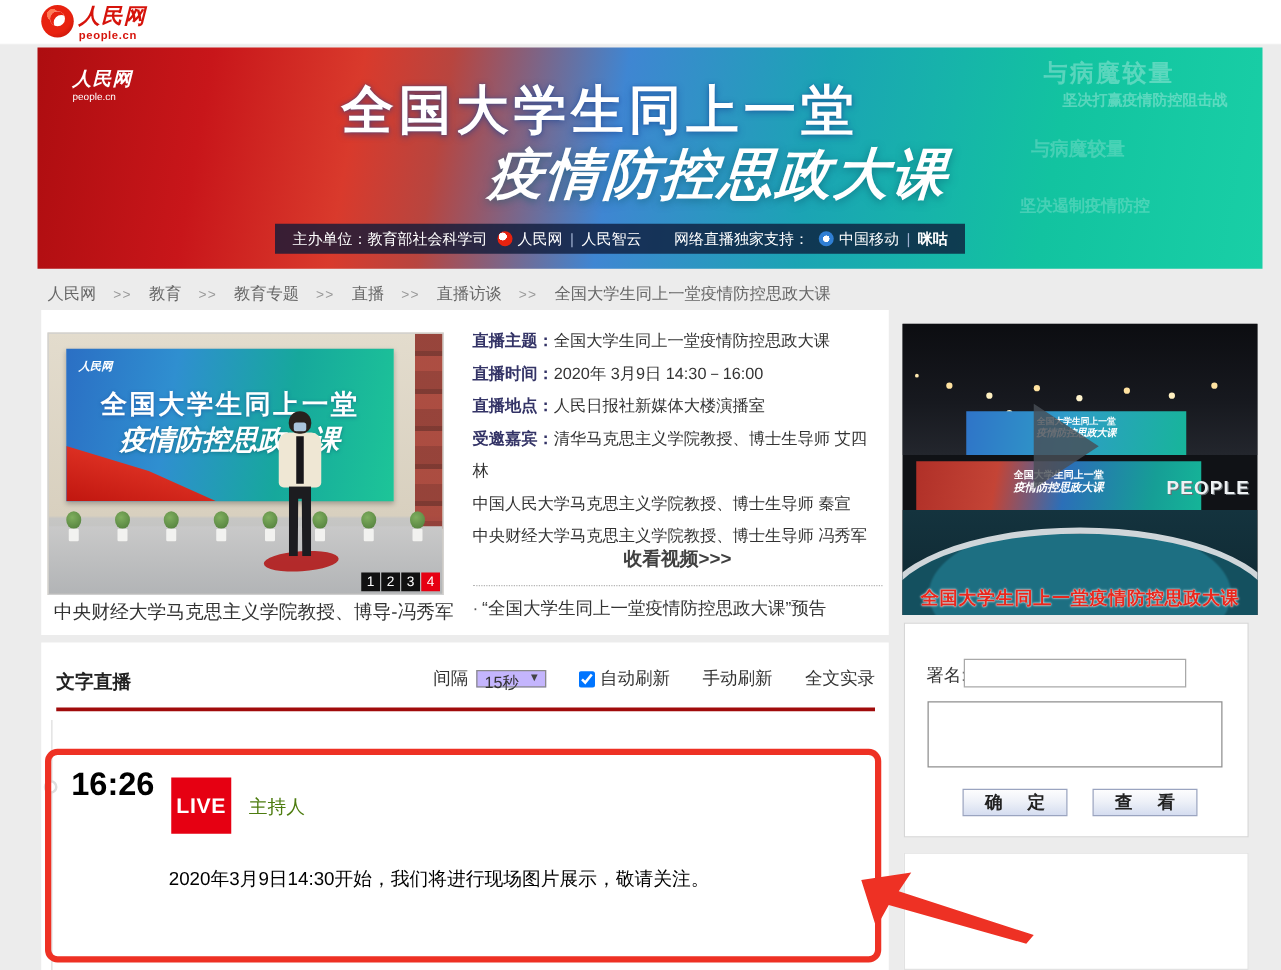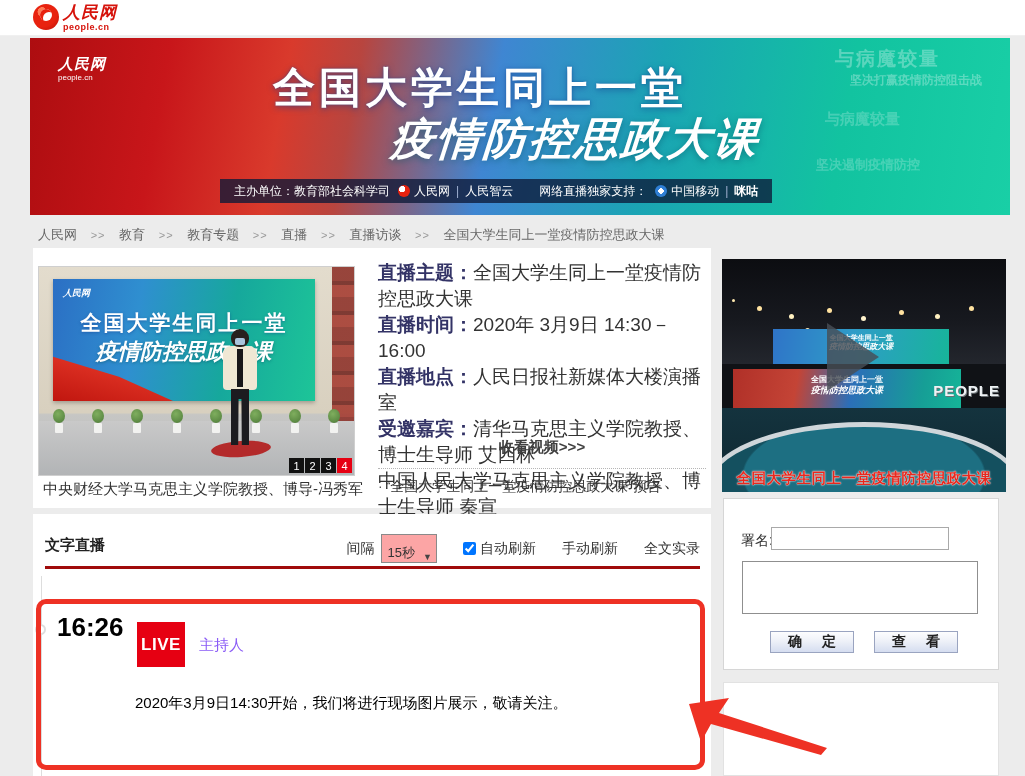--- a/index.html
+++ b/index.html
@@ -76,44 +76,44 @@
   .person .jacket { position:absolute; left:6px; top:17px; width:34px; height:44px; border-radius:8px 8px 4px 4px; background:#efe7d4; }
   .person .shirt { position:absolute; left:20px; top:20px; width:6px; height:38px; background:#17161a; }
   .person .pants { position:absolute; left:14px; top:60px; width:18px; height:56px; background:#1c1c20; clip-path:polygon(0 0,100% 0,100% 100%,60% 100%,58% 18%,42% 18%,40% 100%,0 100%); }
   .person .carpet { position:absolute; left:-6px; top:112px; width:60px; height:16px; border-radius:50%; background:rgba(178,16,16,.85); transform:rotate(-4deg); }
   .pagination { position:absolute; right:2px; bottom:2px; display:flex; }
   .pagination span { width:15px; height:15px; margin-left:1px; background:#111; color:#fff; font-size:11px; display:flex; align-items:center; justify-content:center; cursor:pointer; }
   .pagination span.active { background:#e60012; }
   .photo-caption { position:absolute; left:10px; top:232px; font-size:15px; color:#333; }
 
   
-  .info { position:absolute; left:345px; top:12px; width:328px; font-size:19px; line-height:26px; }
+  .info { position:absolute; left:345px; top:12px; width:328px; font-size:13px; line-height:26px; }
   .info b { color:#333366; }
   .watch { position:absolute; left:345px; top:190px; width:328px; text-align:center; font-size:15px; font-weight:bold; color:#404040; cursor:pointer; }
   .dotted { position:absolute; left:345px; top:220px; width:328px; border-top:1px dotted #b5b5b5; }
   .notice { position:absolute; left:345px; top:230px; width:328px; font-size:14px; color:#333; cursor:pointer; }
   .notice .dot { color:#555; margin-right:3px; }
 
   
   .live-head { position:absolute; left:12px; top:20px; width:655px; height:24px; }
   .live-title { position:absolute; left:0; top:2px; font-size:15px; font-weight:bold; color:#222; }
   .live-controls { position:absolute; right:0; top:0; display:flex; align-items:center; font-size:14px; color:#333;padding-left:31px; }
   .interval-label { margin-right:6px; }
-  .select { border:1px solid #8a8a8a; background:#fca5a5; height:29px; padding:0 4px 0 6px; display:flex; align-items:flex-end; font-size:13px; cursor:pointer; }
+  .select { border:1px solid #8a8a8a; background:#c4b5fd; height:14px; padding:0 4px 0 6px; display:flex; align-items:flex-start; font-size:13px; cursor:pointer; }
   .select .car { font-size:9px; margin-left:8px; color:#444; }
   .live-controls label { display:flex; align-items:center; margin-left:26px; cursor:pointer; }
   .live-controls input { margin-right:4px; }
   .live-link { margin-left:26px; cursor:pointer; color:#333; }
   .redline { position:absolute; left:12px; top:52px; width:655px; height:3px; background:#a00b0b; }
   .timeline { position:absolute; left:8px; top:62px; width:1px; height:200px; background:#ddd; }
   .tdot { position:absolute; left:2px; top:110px; width:11px; height:11px; border:2px solid #ddd; border-radius:50%; background:#fff; }
   .entry-time { position:absolute; left:24px; top:98px; font-size:26px; font-weight:bold; color:#000000; }
   .live-badge { position:absolute; left:104px; top:108px; width:48px; height:45px; background:#e60012; color:#fff;
     display:flex; align-items:center; justify-content:center; font-size:17px; font-weight:bold; letter-spacing:.5px; }
-  .entry-speaker { position:absolute; left:166px; top:122px; font-size:15px; color:#8b5cf6; }
+  .entry-speaker { position:absolute; left:166px; top:122px; font-size:15px; color:#4d7c0f; }
   .entry-msg { position:absolute; left:102px; top:180px; width:540px; font-size:15px; color:#000000; }
 
   
   .video { position:absolute; left:722px; top:259px; width:284px; height:233px; background:#101216; overflow:hidden; cursor:pointer; }
   .v-ceiling { position:absolute; inset:0 0 55% 0; background:linear-gradient(180deg,#0c0d11 0%,#17191f 60%,#23262d 100%); }
   .v-lights { position:absolute; left:10px; top:40px; width:3px; height:3px; border-radius:50%; background:#ffe9b0;
     box-shadow:26px 8px 0 1px #ffe2a0, 58px 16px 0 1px #fff0c0, 96px 10px 0 1px #ffe2a0, 130px 18px 0 1px #fff3cc,
     168px 12px 0 1px #ffe2a0, 204px 16px 0 1px #fff0c0, 238px 8px 0 1px #ffe2a0, 74px 30px 0 1px #ffedbb, 150px 32px 0 1px #ffedbb; }
   .v-screen1 { position:absolute; left:18%; top:30%; width:62%; height:15%;
     background:linear-gradient(100deg,#2f74c8 0%,#2f9cc8 45%,#17b59a 100%); color:#fff; text-align:center; overflow:hidden; }

